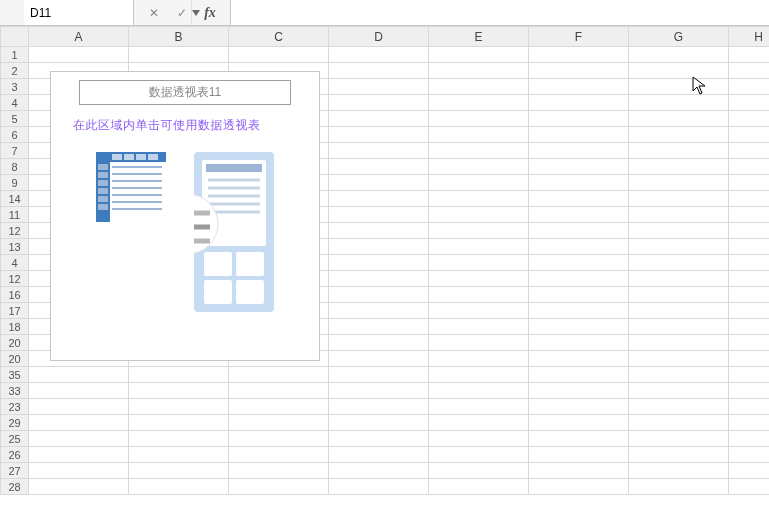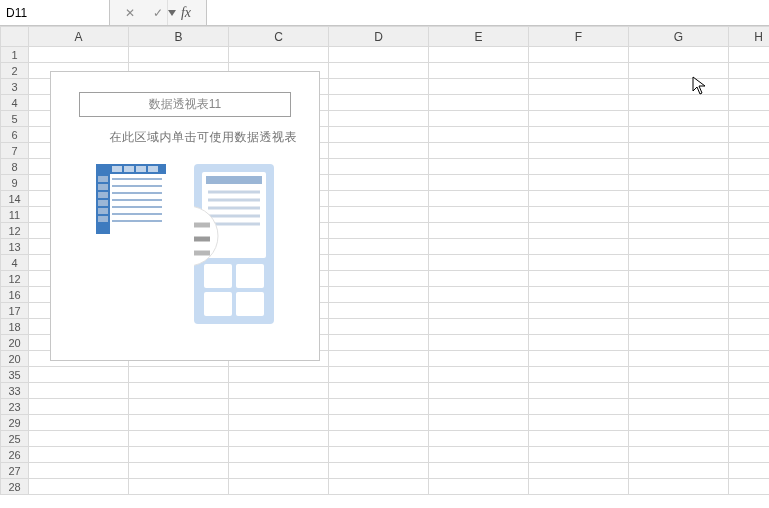--- a/index.html
+++ b/index.html
@@ -1,41 +1,41 @@
 <!DOCTYPE html>
 <html><head>
 <meta charset="utf-8">
 <style>
   * { box-sizing: border-box; margin: 0; padding: 0; }
   html, body { width: 769px; height: 508px; overflow: hidden; font-family: "Microsoft YaHei", Arial, sans-serif; font-size: 12px; background: #fff; }
 
   
   .formula-bar { height: 26px; display: flex; align-items: stretch; border-bottom: 1px solid #c6c6c6; background: #f5f5f5; }
-  .name-box { width: 110px; display: flex; align-items: center; border-right: 1px solid #c6c6c6; background: #fff; }
+  .name-box { width: 110px; display: flex; align-items: center; border-right: 1px solid #c6c6c6; background: #fff; margin-left: 24px; }
   .name-box input { flex: 1; border: none; outline: none; padding: 0 6px; font-size: 12px; background: transparent; }
   .name-box .dd { width: 16px; display:flex; align-items:center; justify-content:center; color:#6a6a6a; border-left:1px solid #e0e0e0; height:100%; }
   .fx-group { display:flex; align-items:center; gap:0; padding:0 6px; border-right:1px solid #c6c6c6; }
   .fx-btn { width:28px; height:100%; display:flex; align-items:center; justify-content:center; color:#8a8a8a; }
-  .fx-btn.fx { font-style: italic; font-family: "Times New Roman", serif; color:#555; font-size:14px; }
+  .fx-btn.fx { font-style: italic; font-family: "Times New Roman", serif; color:#555; font-size:14px;font-weight:bold; }
   .fx-input { flex:1; border:none; outline:none; padding:0 8px; background:#fff; }
 
   
   .sheet-wrap { position:relative; height:calc(508px - 26px); }
   table.sheet { border-collapse: collapse; table-layout: fixed; width: 100%; }
   table.sheet th, table.sheet td { border: 1px solid #d9d9d9; font-weight: normal; color:#444; }
   table.sheet thead th { background:#efefef; height:20px; font-size:12px; }
   table.sheet tbody th { background:#efefef; width:28px; text-align:center; height:16px; font-size:11px; color:#555;}
   table.sheet tbody td { height:16px; }
   table.sheet .corner { background:#efefef; width:28px; }
   .colA{width:100px}.colB{width:100px}.colC{width:100px}.colD{width:100px}.colE{width:100px}.colF{width:100px}.colG{width:100px}.colH{width:60px}
 
   
-  .pivot-box { position:absolute; left:50px; top:45px; width:270px; height:290px; background:#fff; border:1px solid #c6c6c6; padding:18px 22px 12px; }
+  .pivot-box { position:absolute; left:50px; top:45px; width:270px; height:290px; background:#fff; border:1px solid #c6c6c6; padding:6px 22px 12px; }
   .pivot-title { border:1px solid #9e9e9e; text-align:center; padding:3px 0; color:#888; font-size:12px; margin: 2px 6px 12px; }
-  .pivot-hint { text-align:right; color:#737373; font-size:12px; margin-bottom:18px; letter-spacing:0.5px;}
+  .pivot-hint { text-align:left; color:#8b5cf6; font-size:12px; margin-bottom:18px; letter-spacing:0.5px;}
   .pivot-illus { display:flex; justify-content:center; align-items:flex-start; gap:28px; }
   svg { display:block; }
 
   
   .cursor { position:absolute; left:692px; top:50px; pointer-events:none; color:#000; }
 </style>
 </head>
 <body>
 
 <div class="formula-bar">

